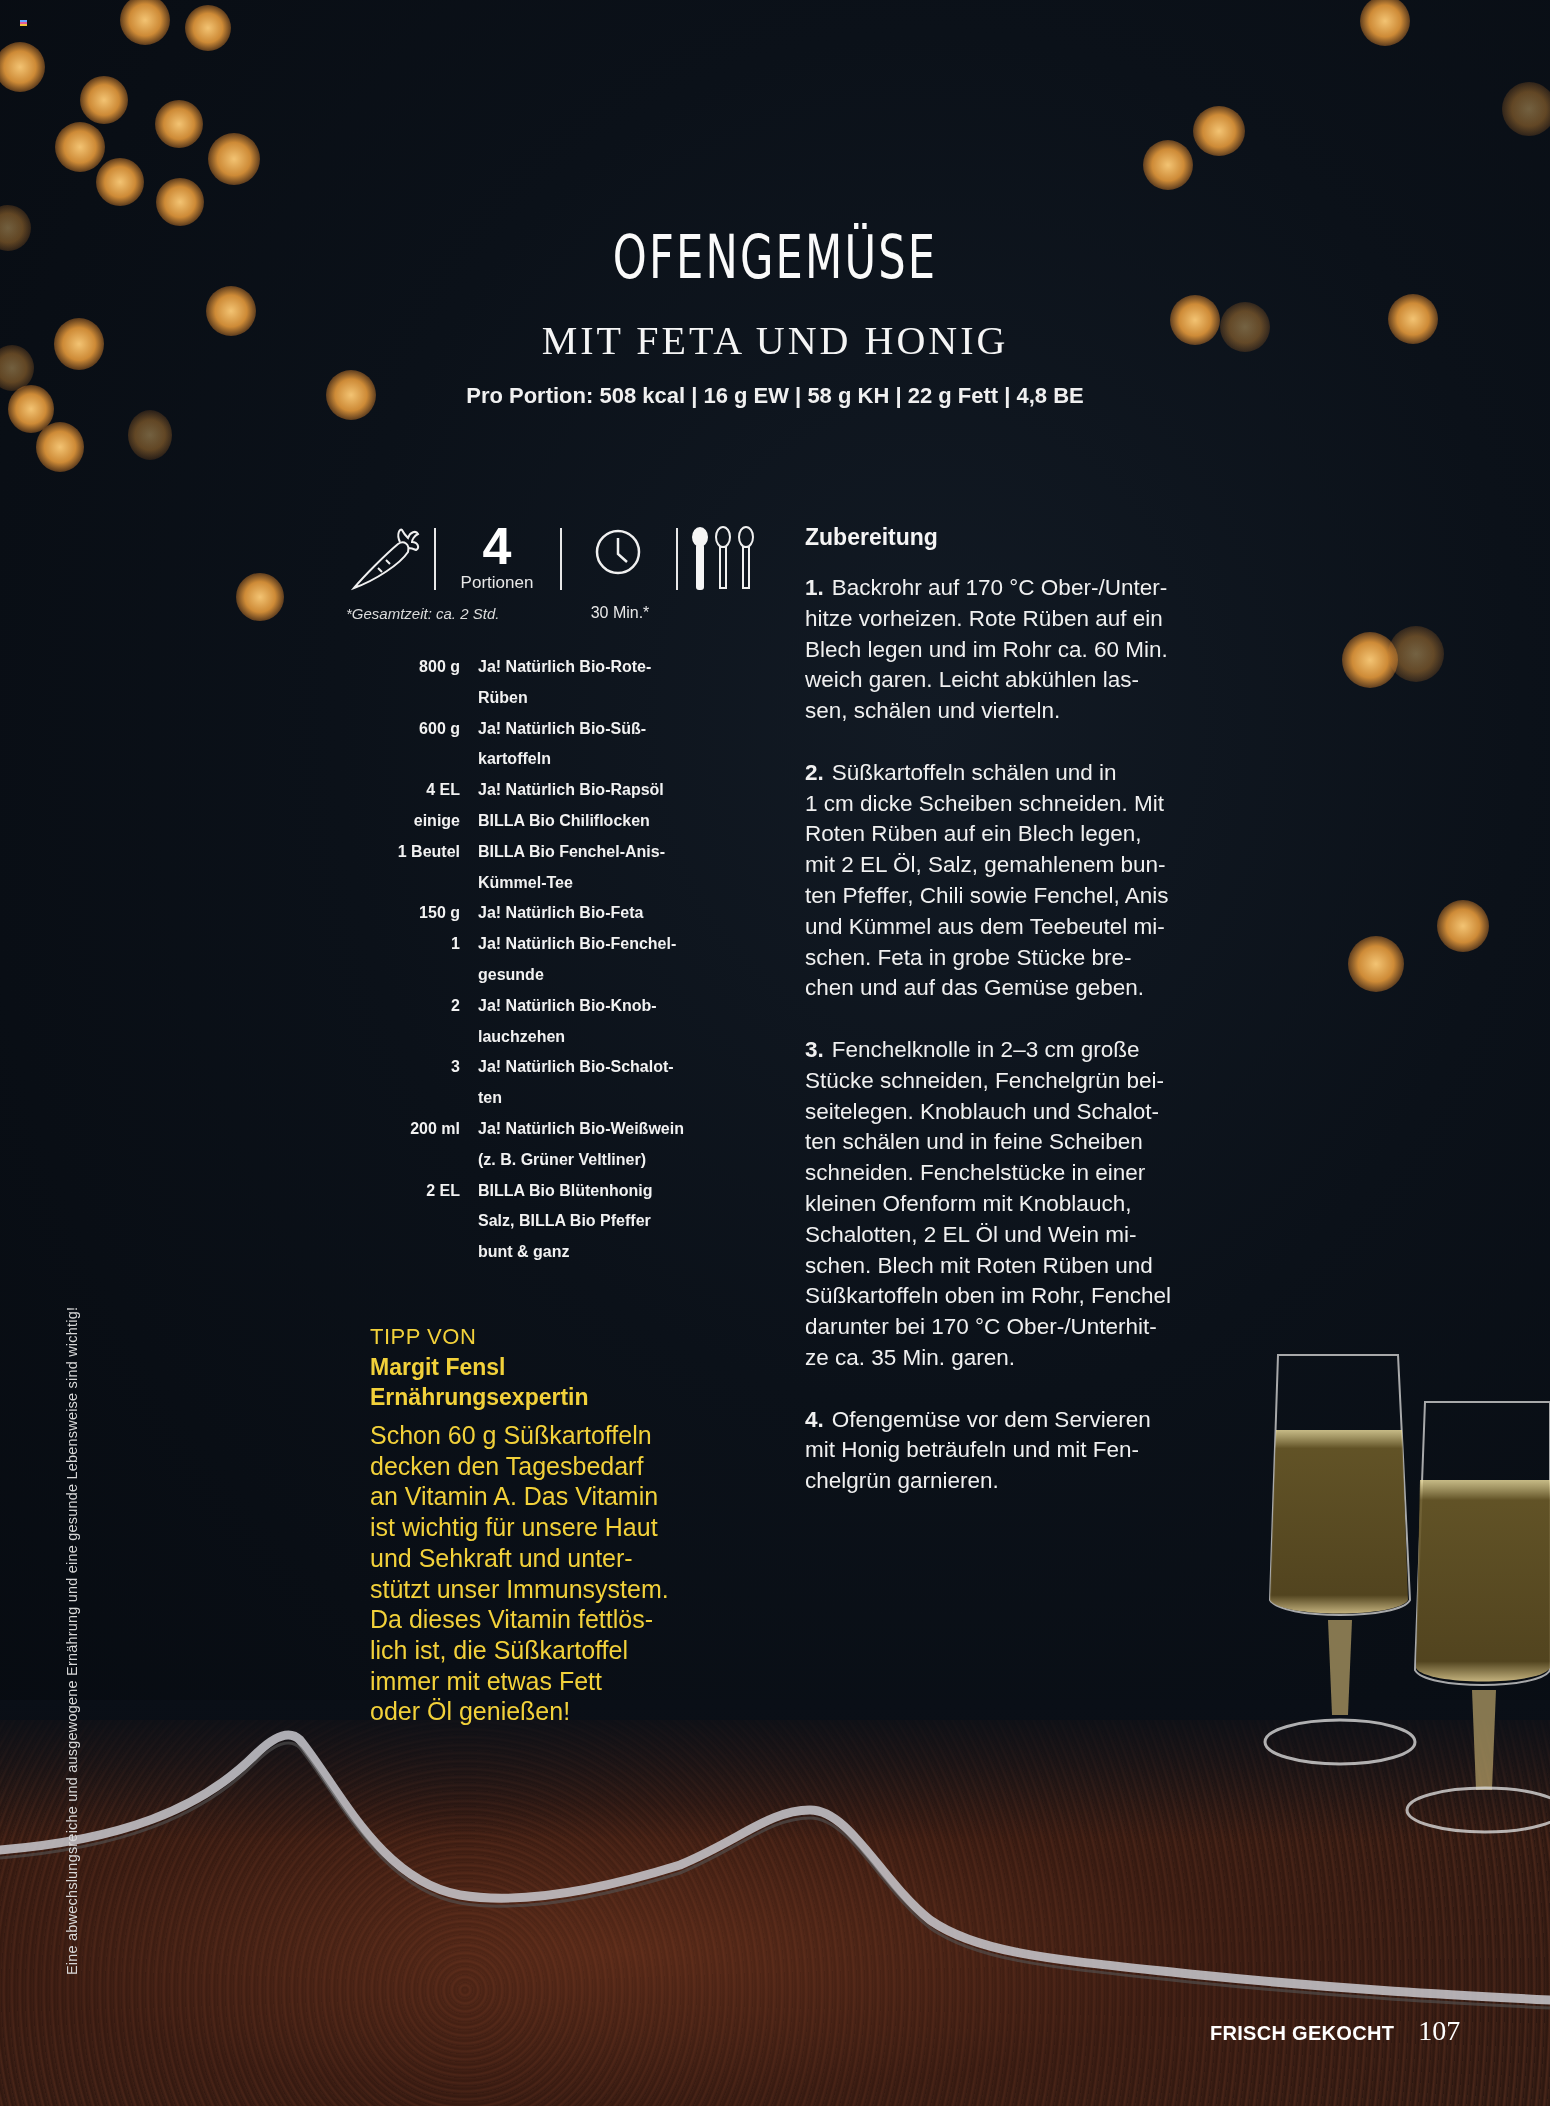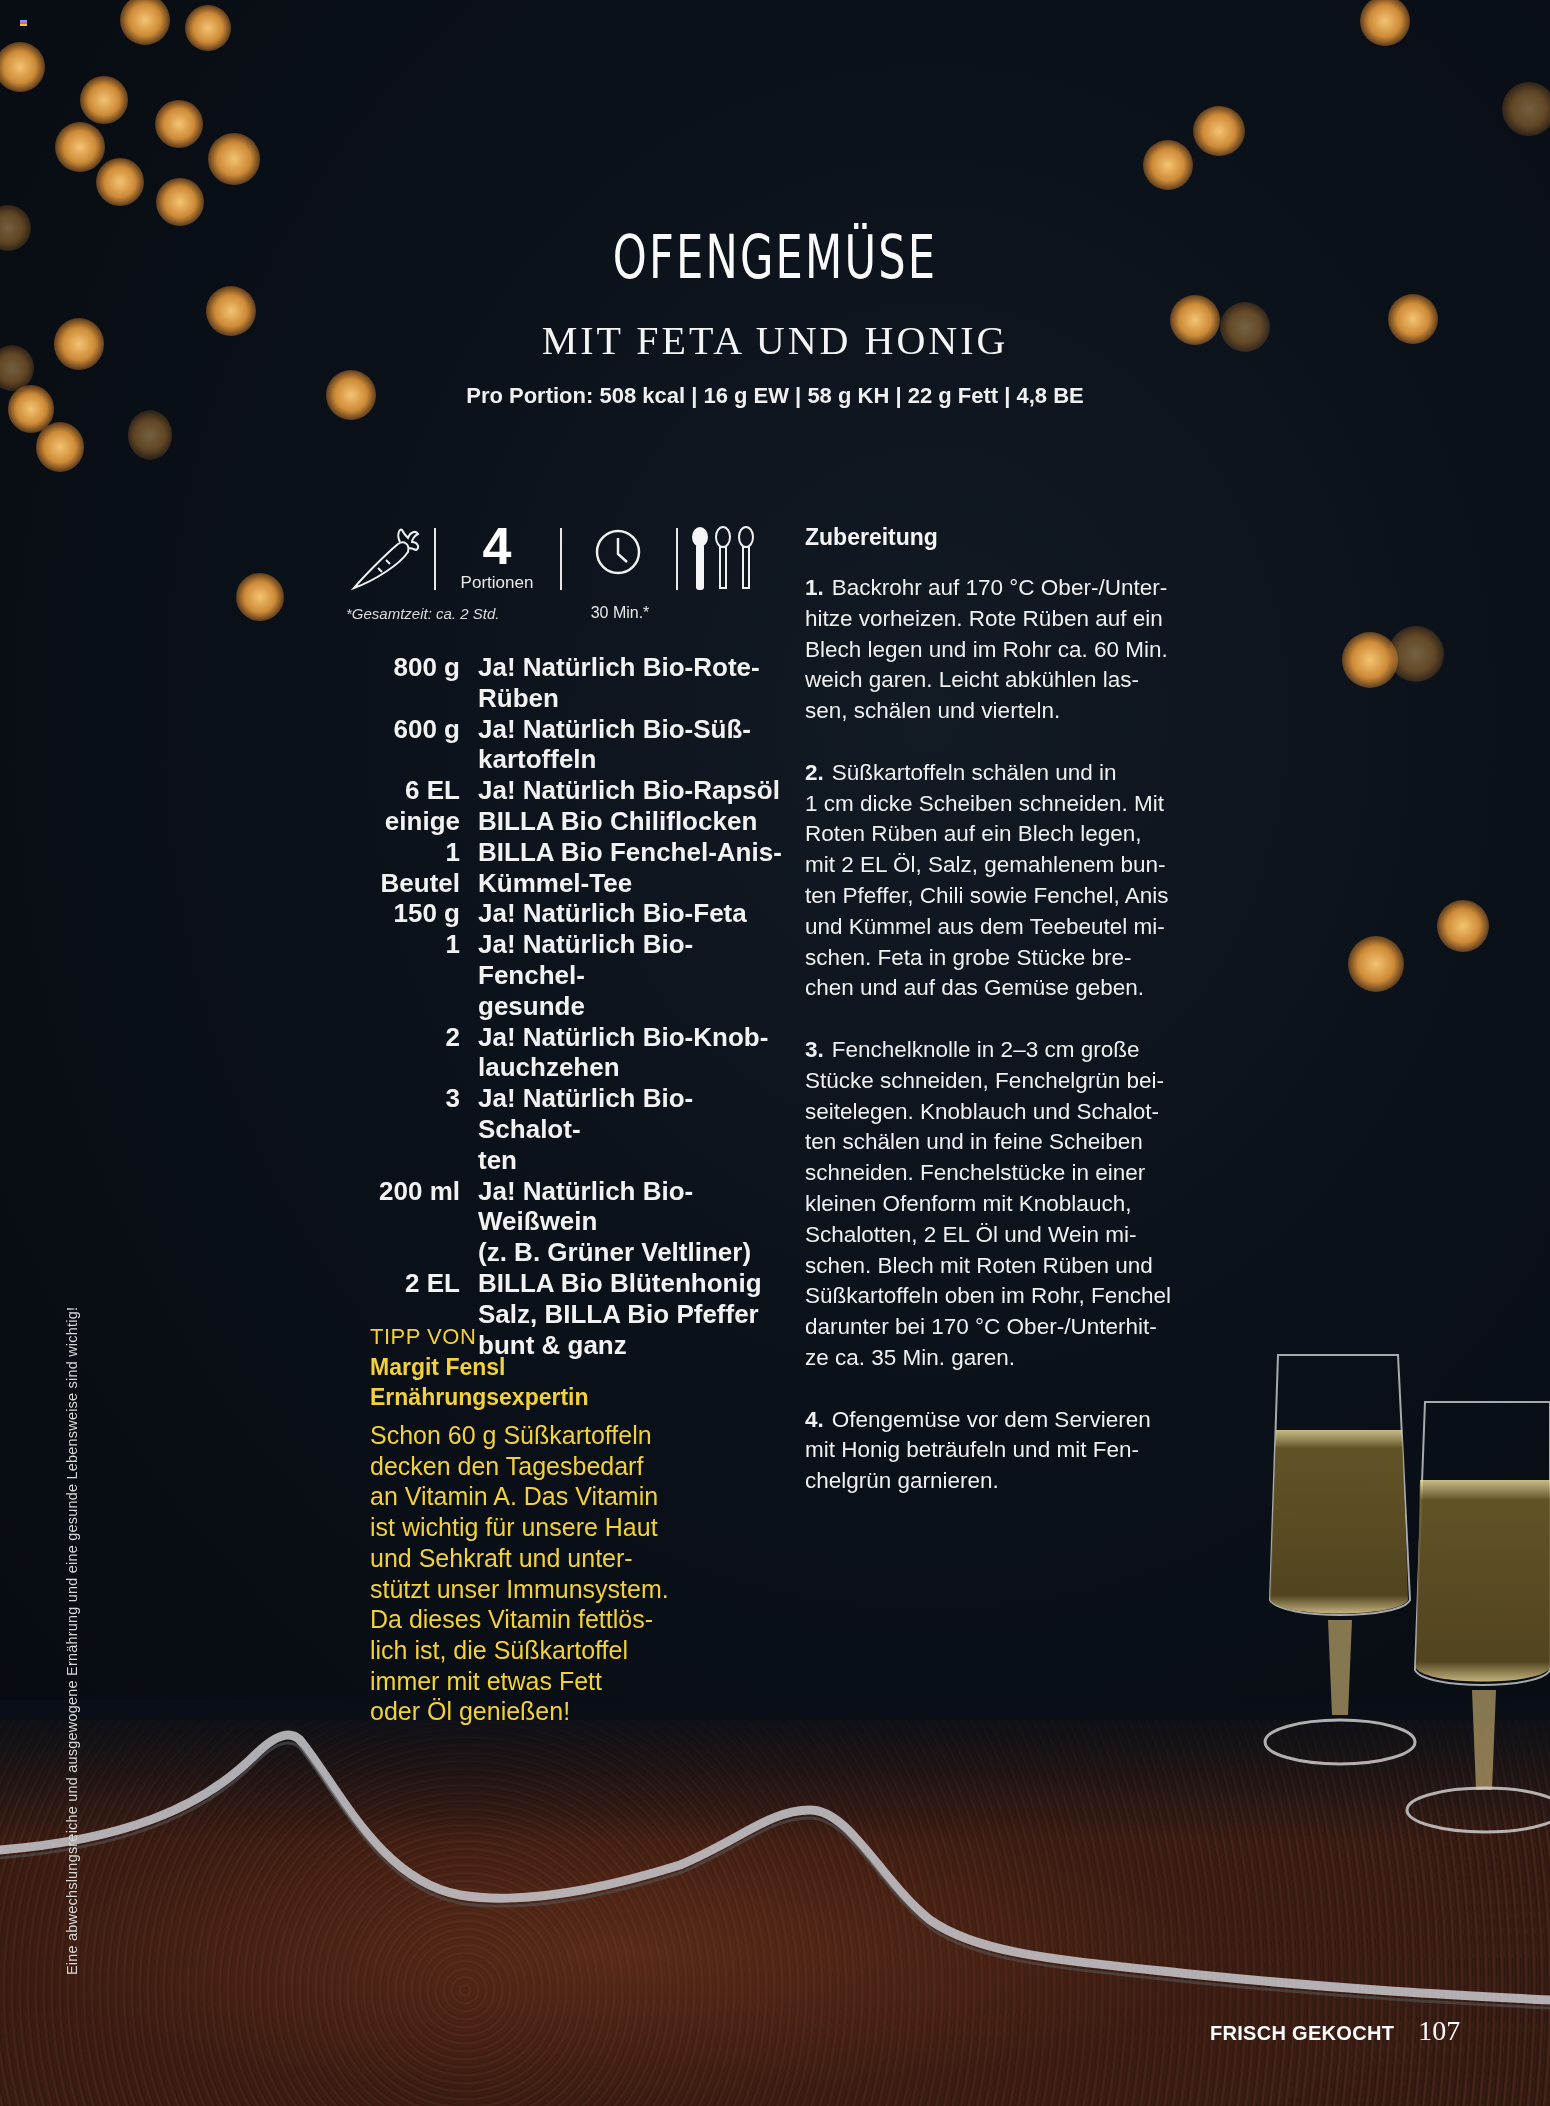--- a/index.html
+++ b/index.html
@@ -27,21 +27,21 @@
     font-family:"Liberation Serif", serif; font-size:40px; letter-spacing:3px; color:#f5f5f5;margin-top:12px; }
   .nutrition { position:absolute; left:0; width:1550px; text-align:center; top:383px;
     font-size:22px; font-weight:bold; color:#f0f0f0; }
   .vdiv { position:absolute; width:2px; background:#e8e8e8; top:4px; height:62px; }
   .portions-num { position:absolute; left:470px; top:520px; width:54px; text-align:center; font-size:52px; font-weight:bold; line-height:52px; color:#fff; }
   .portions-label { position:absolute; left:450px; top:573px; width:94px; text-align:center; font-size:17px; color:#e8e8e8; }
   .time-label { position:absolute; left:580px; top:604px; width:80px; text-align:center; font-size:16px; color:#e8e8e8; }
   .total-time { position:absolute; left:346px; top:605px; font-size:15px; font-style:italic; color:#dcdcdc; }
 
   .ingredients { position:absolute; left:360px; top:652px; width:430px; }
-  .ing-row { display:flex; font-size:26px; font-weight:bold; line-height:30.8px; color:#f2f2f2; }
+  .ing-row { display:flex; font-size:16px; font-weight:bold; line-height:30.8px; color:#f2f2f2; }
   .ing-amt { width:100px; text-align:right; padding-right:18px; flex:none; }
   .ing-name { flex:1; white-space:pre-line; }
 
   .tip { position:absolute; left:370px; top:1322px; width:380px; text-align:left; color:#f2d13a; }
   .tip-label { font-size:22px; letter-spacing:0.5px; line-height:30px; }
   .tip-author, .tip-role { font-size:23px; font-weight:bold; line-height:30px; }
   .tip-body { margin-top:8px; font-size:25px; line-height:30.7px; white-space:pre-line; }
 
   .prep { position:absolute; left:805px; top:522px; width:440px; }
   .prep-heading { font-size:23px; font-weight:bold; line-height:30px; margin-bottom:21px; color:#f5f5f5; }
@@ -163,21 +163,21 @@
       <span class="ing-amt">800 g</span>
       <span class="ing-name">Ja! Natürlich Bio-Rote-
 Rüben</span>
     </div>
   <div class="ing-row">
       <span class="ing-amt">600 g</span>
       <span class="ing-name">Ja! Natürlich Bio-Süß-
 kartoffeln</span>
     </div>
   <div class="ing-row">
-      <span class="ing-amt">6 EL</span>
+      <span class="ing-amt">4 EL</span>
       <span class="ing-name">Ja! Natürlich Bio-Rapsöl</span>
     </div>
   <div class="ing-row">
       <span class="ing-amt">einige</span>
       <span class="ing-name">BILLA Bio Chiliflocken</span>
     </div>
   <div class="ing-row">
       <span class="ing-amt">1 Beutel</span>
       <span class="ing-name">BILLA Bio Fenchel-Anis-
 Kümmel-Tee</span>

